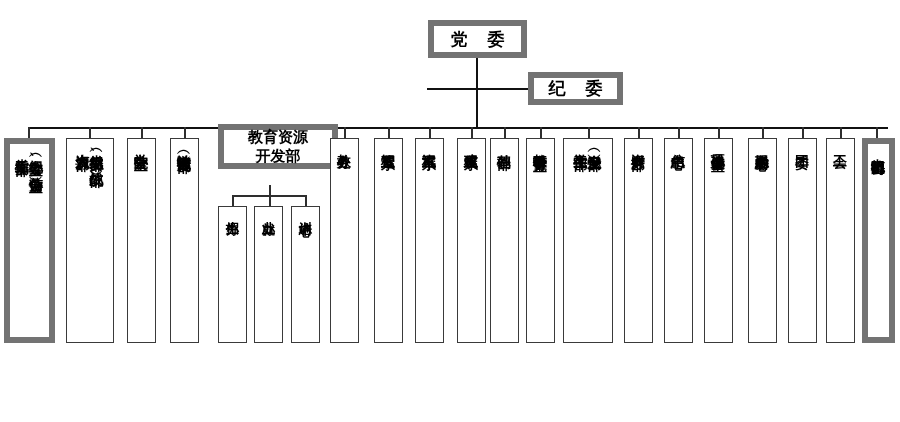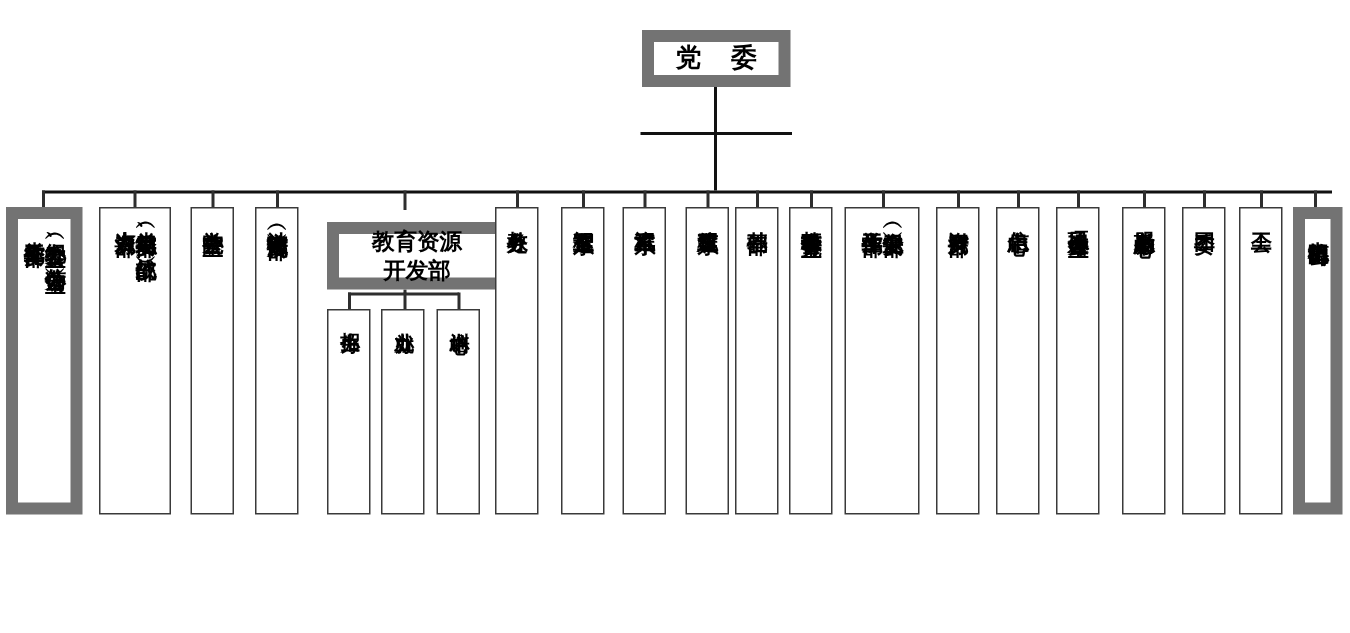--- a/index.html
+++ b/index.html
@@ -16,21 +16,21 @@
     overflow:hidden;
   }
   
   .box{
     position:absolute;
     box-sizing:border-box;
     border:1.6px solid #3a3a3a;
     background:#ffffff;
     z-index:3;
   }
-  .box.thick{border:8px solid #737373;}
+  .box.thick{border:6px solid #737373;}
   
   .hbox{
     display:flex;
     align-items:center;
     justify-content:center;
   }
   .hbox .lbl{
     font-weight:bold;
     font-size:17px;
     letter-spacing:7px;
@@ -110,22 +110,25 @@
   <div class="ln v" style="left:269px; top:185px; height:11px;"></div>
   <div class="ln h" style="left:232px; top:195px; width:74px;"></div>
   <div class="ln v" style="left:232px; top:195px; height:11px;"></div>
   <div class="ln v" style="left:269px; top:195px; height:11px;"></div>
   <div class="ln v" style="left:305px; top:195px; height:11px;"></div>
 
   <div class="box thick hbox" style="left:428px; top:20px; width:99px; height:38px;">
     <span class="lbl">党 委</span>
   </div>
 
-
-  <div class="box thick hbox two-line" style="left:218px; top:148px; width:120px; height:45px;">
+  <div class="box thick hbox" style="left:528px; top:72px; width:95px; height:33px;">
+    <span class="lbl">纪 委</span>
+  </div>
+
+  <div class="box thick hbox two-line" style="left:218px; top:124px; width:120px; height:45px;">
     <span class="lbl">
       <span>教育资源</span><br>
       <span>开发部</span>
     </span>
   </div>
 
   <div class="box vbox narrow" style="left:218px; top:206px; width:29px; height:137px;">
     <span class="vcol">招生办</span>
   </div>
   <div class="box vbox narrow" style="left:254px; top:206px; width:29px; height:137px;">

